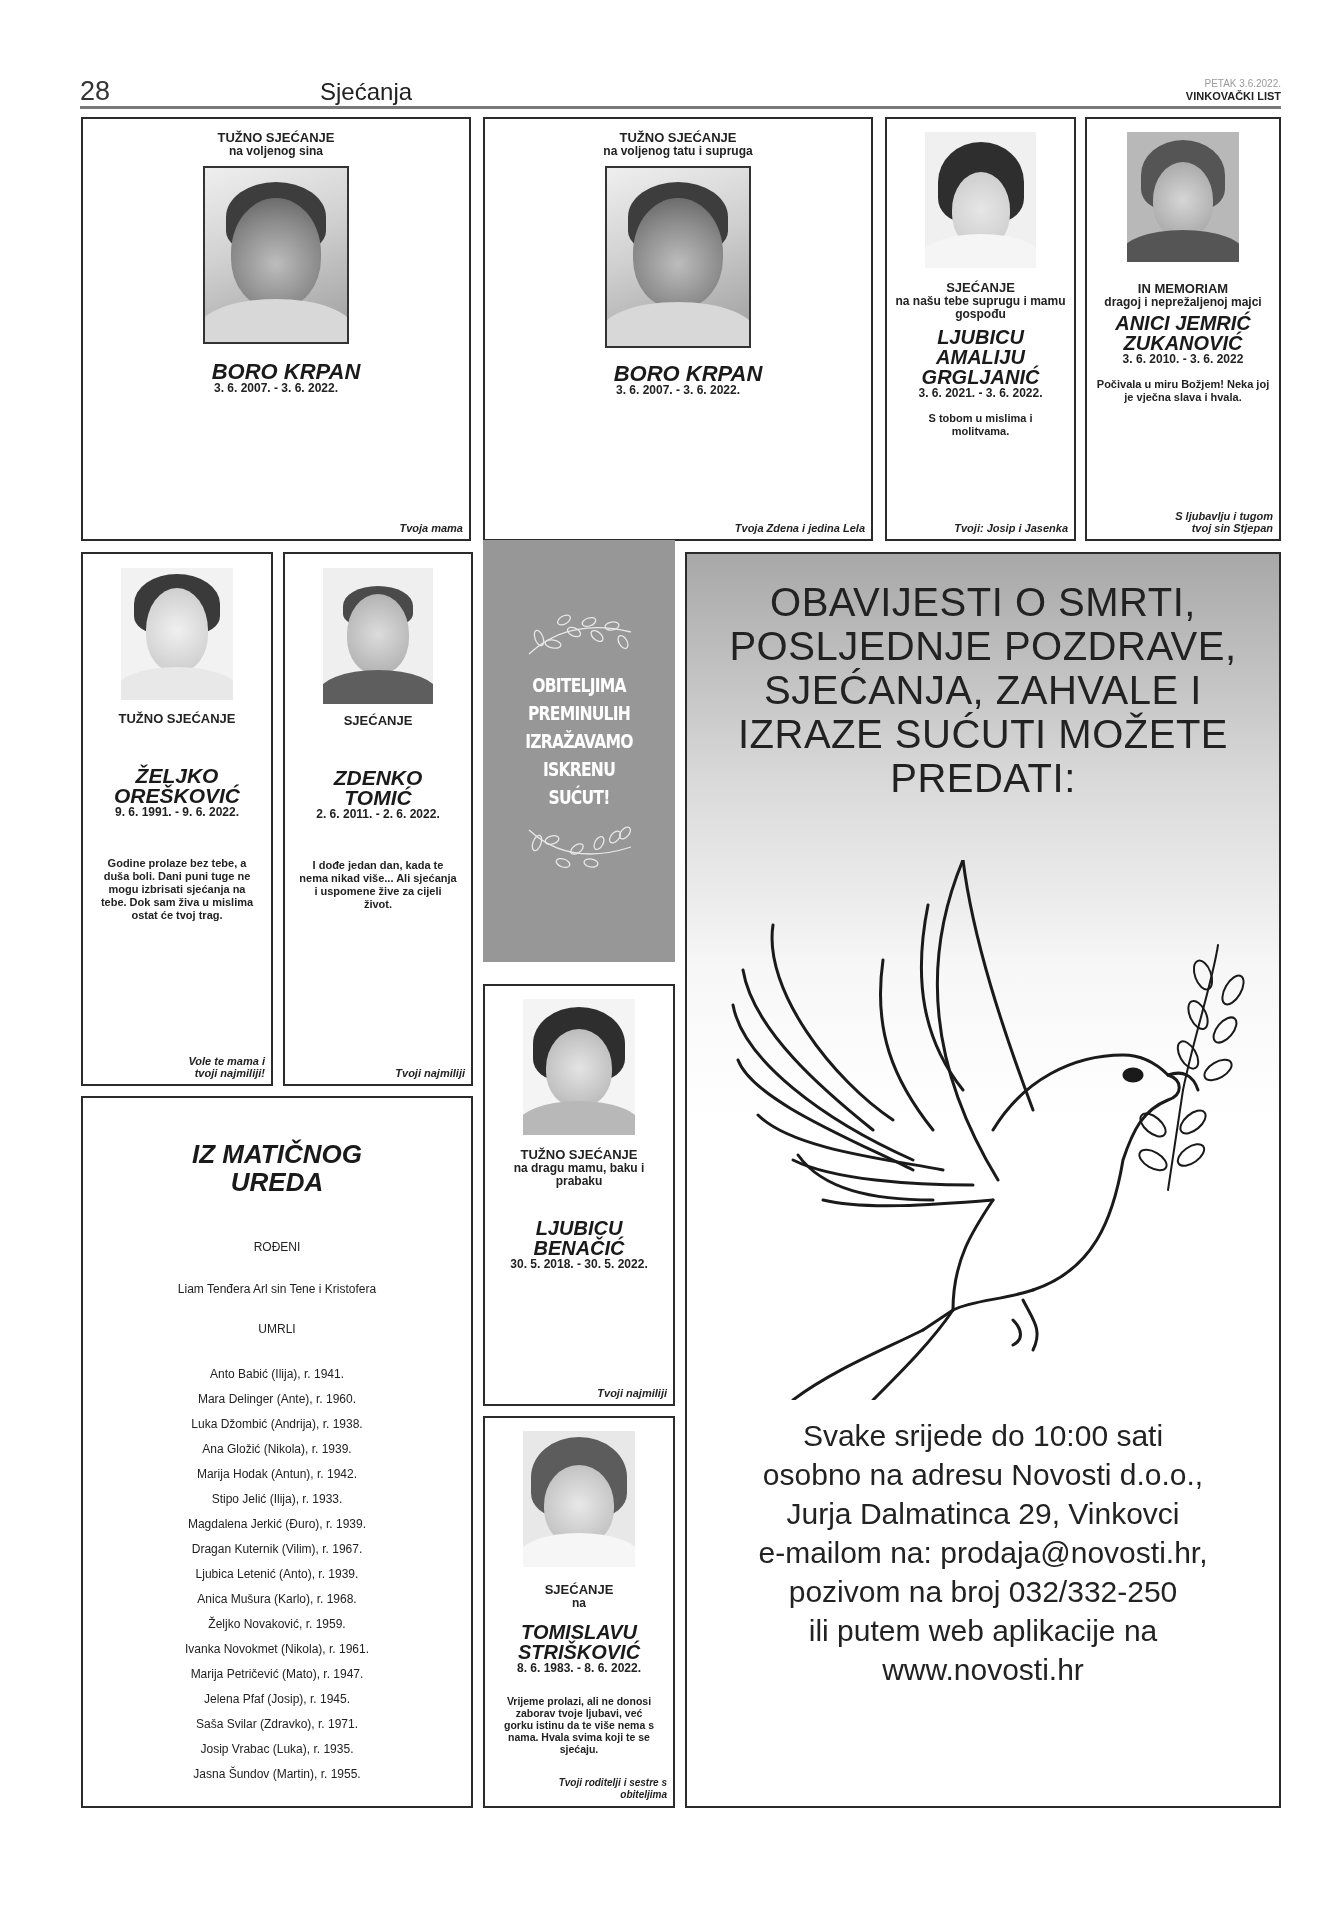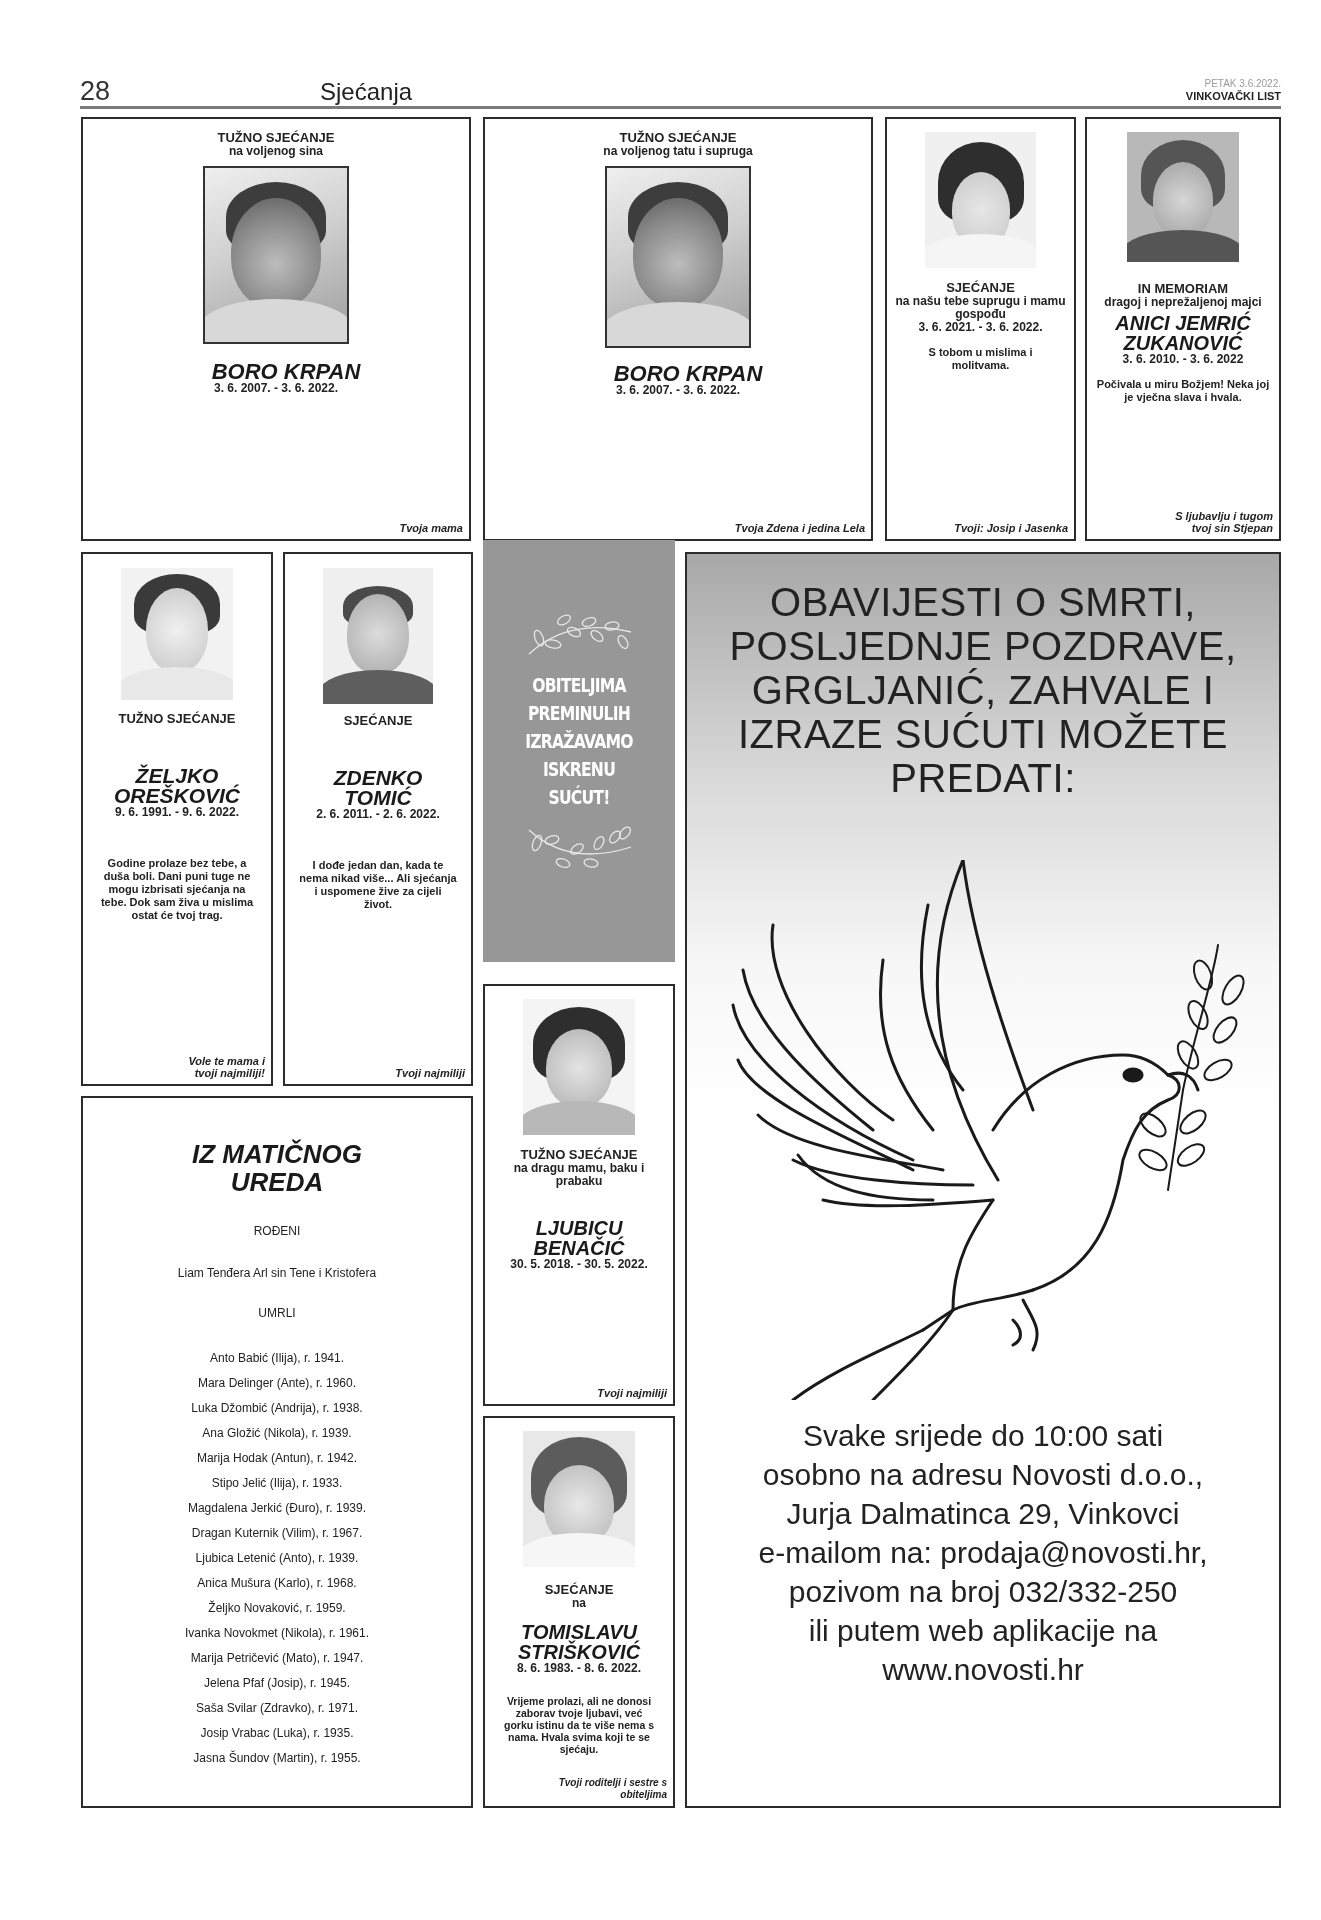--- a/index.html
+++ b/index.html
@@ -77,20 +77,21 @@
 </div>
 
 <div class="abs box" style="left:885px;top:117px;width:191px;height:424px;">
   <div class="photo" style="width:111px;height:136px;margin-top:13px;background:#f0f0f0;">
     <div class="hair" style="top:10px;width:86px;height:80px;background:#2e2e2e;"></div>
     <div class="head" style="top:40px;width:58px;height:76px;background:radial-gradient(circle,#e6e6e6 0%,#c8c8c8 100%);"></div>
     <div class="shoulders" style="background:#f5f5f5;"></div>
   </div>
   <div class="t-head" style="margin-top:13px">SJEĆANJE</div>
   <div class="t-sub" style="padding:0 4px">na našu tebe suprugu i mamu gospođu</div>
+  <div class="t-name" style="margin-top:6px;padding:0 12px;font-size:20px">LJUBICU AMALIJU GRGLJANIĆ</div>
   <div class="t-date">3. 6. 2021. - 3. 6. 2022.</div>
   <div class="t-verse" style="margin-top:12px;padding:0 20px">S tobom u mislima i molitvama.</div>
   <div class="t-sign">Tvoji: Josip i Jasenka</div>
 </div>
 
 <div class="abs box" style="left:1085px;top:117px;width:196px;height:424px;">
   <div class="photo" style="width:112px;height:130px;margin-top:13px;background:#b8b8b8;">
     <div class="hair" style="top:8px;width:84px;height:70px;background:#555;"></div>
     <div class="head" style="top:30px;width:60px;height:76px;background:radial-gradient(circle,#d6d6d6 0%,#9e9e9e 100%);"></div>
     <div class="shoulders" style="background:#555;"></div>
@@ -154,21 +155,21 @@
       <ellipse cx="72" cy="38" rx="7" ry="4" transform="rotate(10 72 38)"></ellipse>
       <ellipse cx="80" cy="18" rx="4" ry="7" transform="rotate(30 80 18)"></ellipse>
       <ellipse cx="96" cy="12" rx="4" ry="7" transform="rotate(40 96 12)"></ellipse>
       <ellipse cx="106" cy="8" rx="4" ry="7" transform="rotate(40 106 8)"></ellipse>
     </g>
   </svg>
 </div>
 
 <div class="abs box" style="left:81px;top:1096px;width:392px;height:712px;">
   <div class="registry-title" style="margin-top:42px;padding:0 67px">IZ MATIČNOG UREDA</div>
-  <div class="registry-label" style="margin-top:28px">ROĐENI</div>
+  <div class="registry-label" style="margin-top:44px">ROĐENI</div>
   <ul class="registry-list" id="born-list" style="margin-top:23px">
       <li>Liam Tenđera Arl sin Tene i Kristofera</li>
     </ul>
   <div class="registry-label" style="margin-top:20px">UMRLI</div>
   <ul class="registry-list" id="died-list" style="margin-top:26px">
       <li>Anto Babić (Ilija), r. 1941.</li>
       <li>Mara Delinger (Ante), r. 1960.</li>
       <li>Luka Džombić (Andrija), r. 1938.</li>
       <li>Ana Gložić (Nikola), r. 1939.</li>
       <li>Marija Hodak (Antun), r. 1942.</li>
@@ -208,21 +209,21 @@
   </div>
   <div class="t-head" style="margin-top:16px">SJEĆANJE</div>
   <div class="t-sub">na</div>
   <div class="t-name" style="margin-top:12px;padding:0 14px;font-size:20px">TOMISLAVU STRIŠKOVIĆ</div>
   <div class="t-date">8. 6. 1983. - 8. 6. 2022.</div>
   <div class="t-verse" style="margin-top:20px;padding:0 16px;font-size:10.5px;line-height:12px">Vrijeme prolazi, ali ne donosi zaborav tvoje ljubavi, već gorku istinu da te više nema s nama. Hvala svima koji te se sjećaju.</div>
   <div class="t-sign" style="width:150px;font-size:10px">Tvoji roditelji i sestre s obiteljima</div>
 </div>
 
 <div class="abs notice" style="left:685px;top:552px;width:596px;height:1256px;">
-  <div class="notice-title" style="margin-top:26px;padding:0 14px">OBAVIJESTI O SMRTI, POSLJEDNJE POZDRAVE, GRGLJANIĆ, ZAHVALE I IZRAZE SUĆUTI MOŽETE PREDATI:</div>
+  <div class="notice-title" style="margin-top:26px;padding:0 14px">OBAVIJESTI O SMRTI, POSLJEDNJE POZDRAVE, SJEĆANJA, ZAHVALE I IZRAZE SUĆUTI MOŽETE PREDATI:</div>
   <svg width="540" height="540" viewBox="0 0 540 540" style="display:block;margin:60px auto 0">
     <g fill="none" stroke="#1a1a1a" stroke-width="3" stroke-linecap="round">
 
       <path d="M285 320 C230 230 200 120 250 0"></path>
       <path d="M250 0 C260 80 290 170 320 250"></path>
       <path d="M215 45 C200 120 210 180 250 230"></path>
       <path d="M170 100 C160 170 180 220 220 270"></path>
       <path d="M60 65 C50 130 120 220 180 260"></path>
       <path d="M30 110 C40 170 110 230 160 270"></path>
       <path d="M20 145 C30 200 110 260 200 300"></path>

